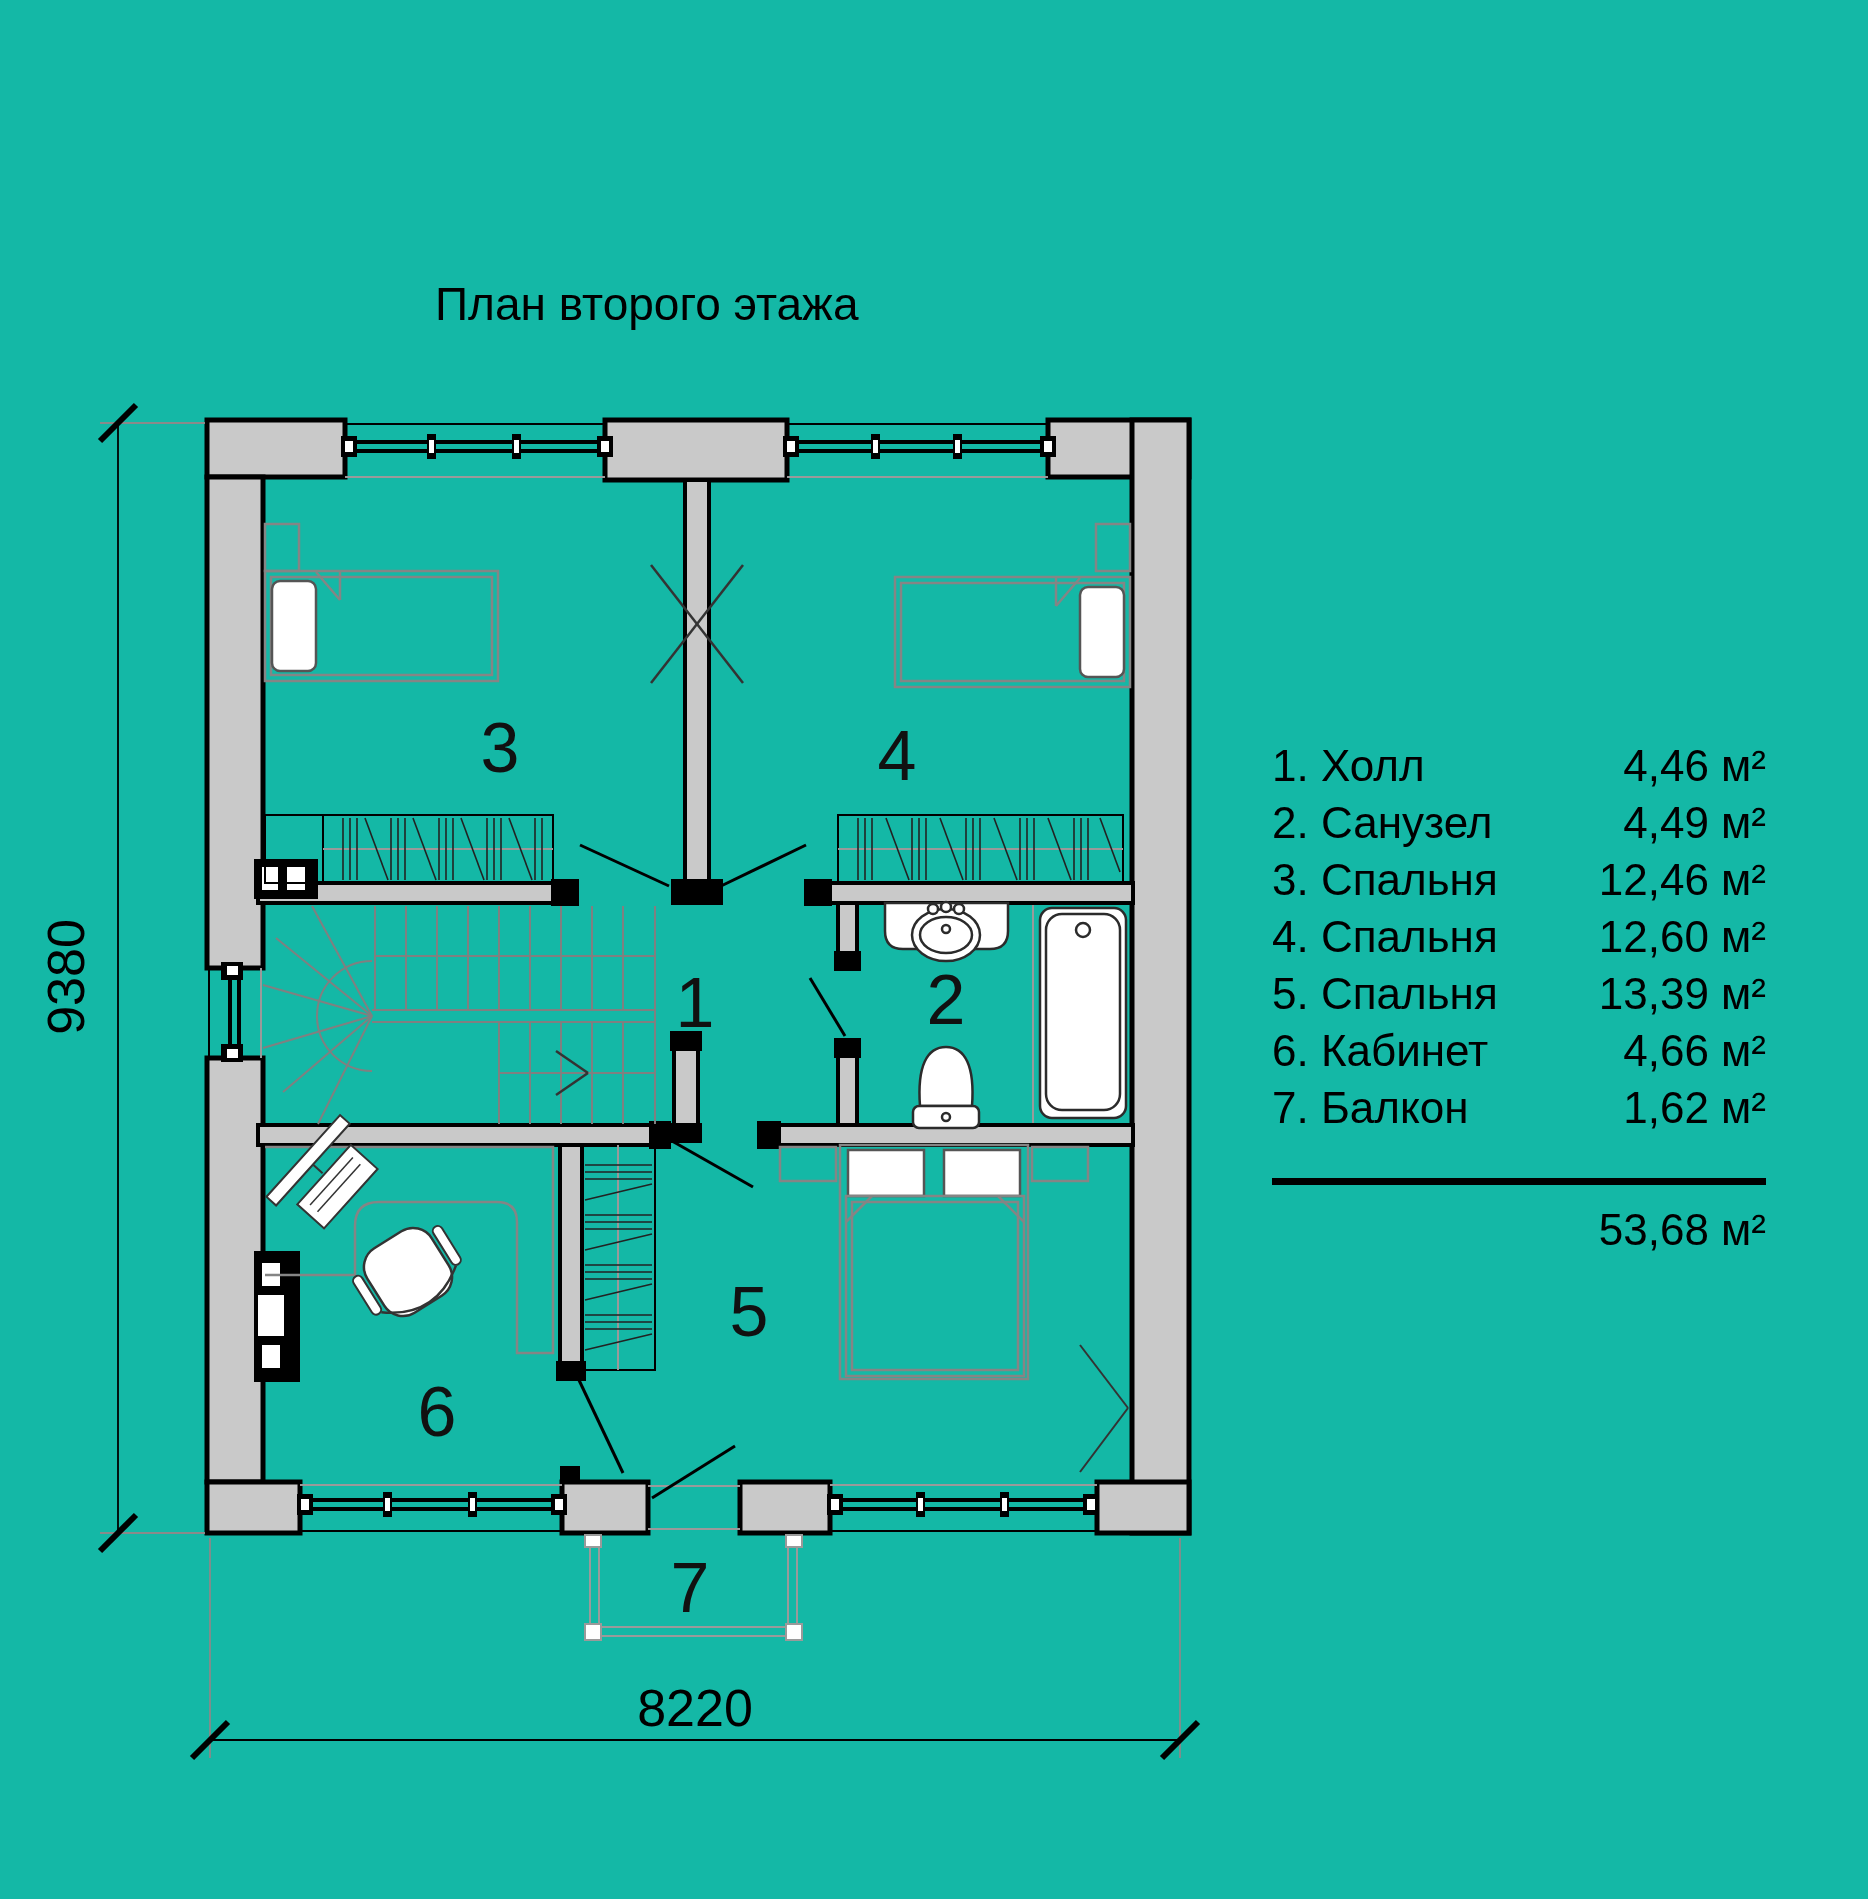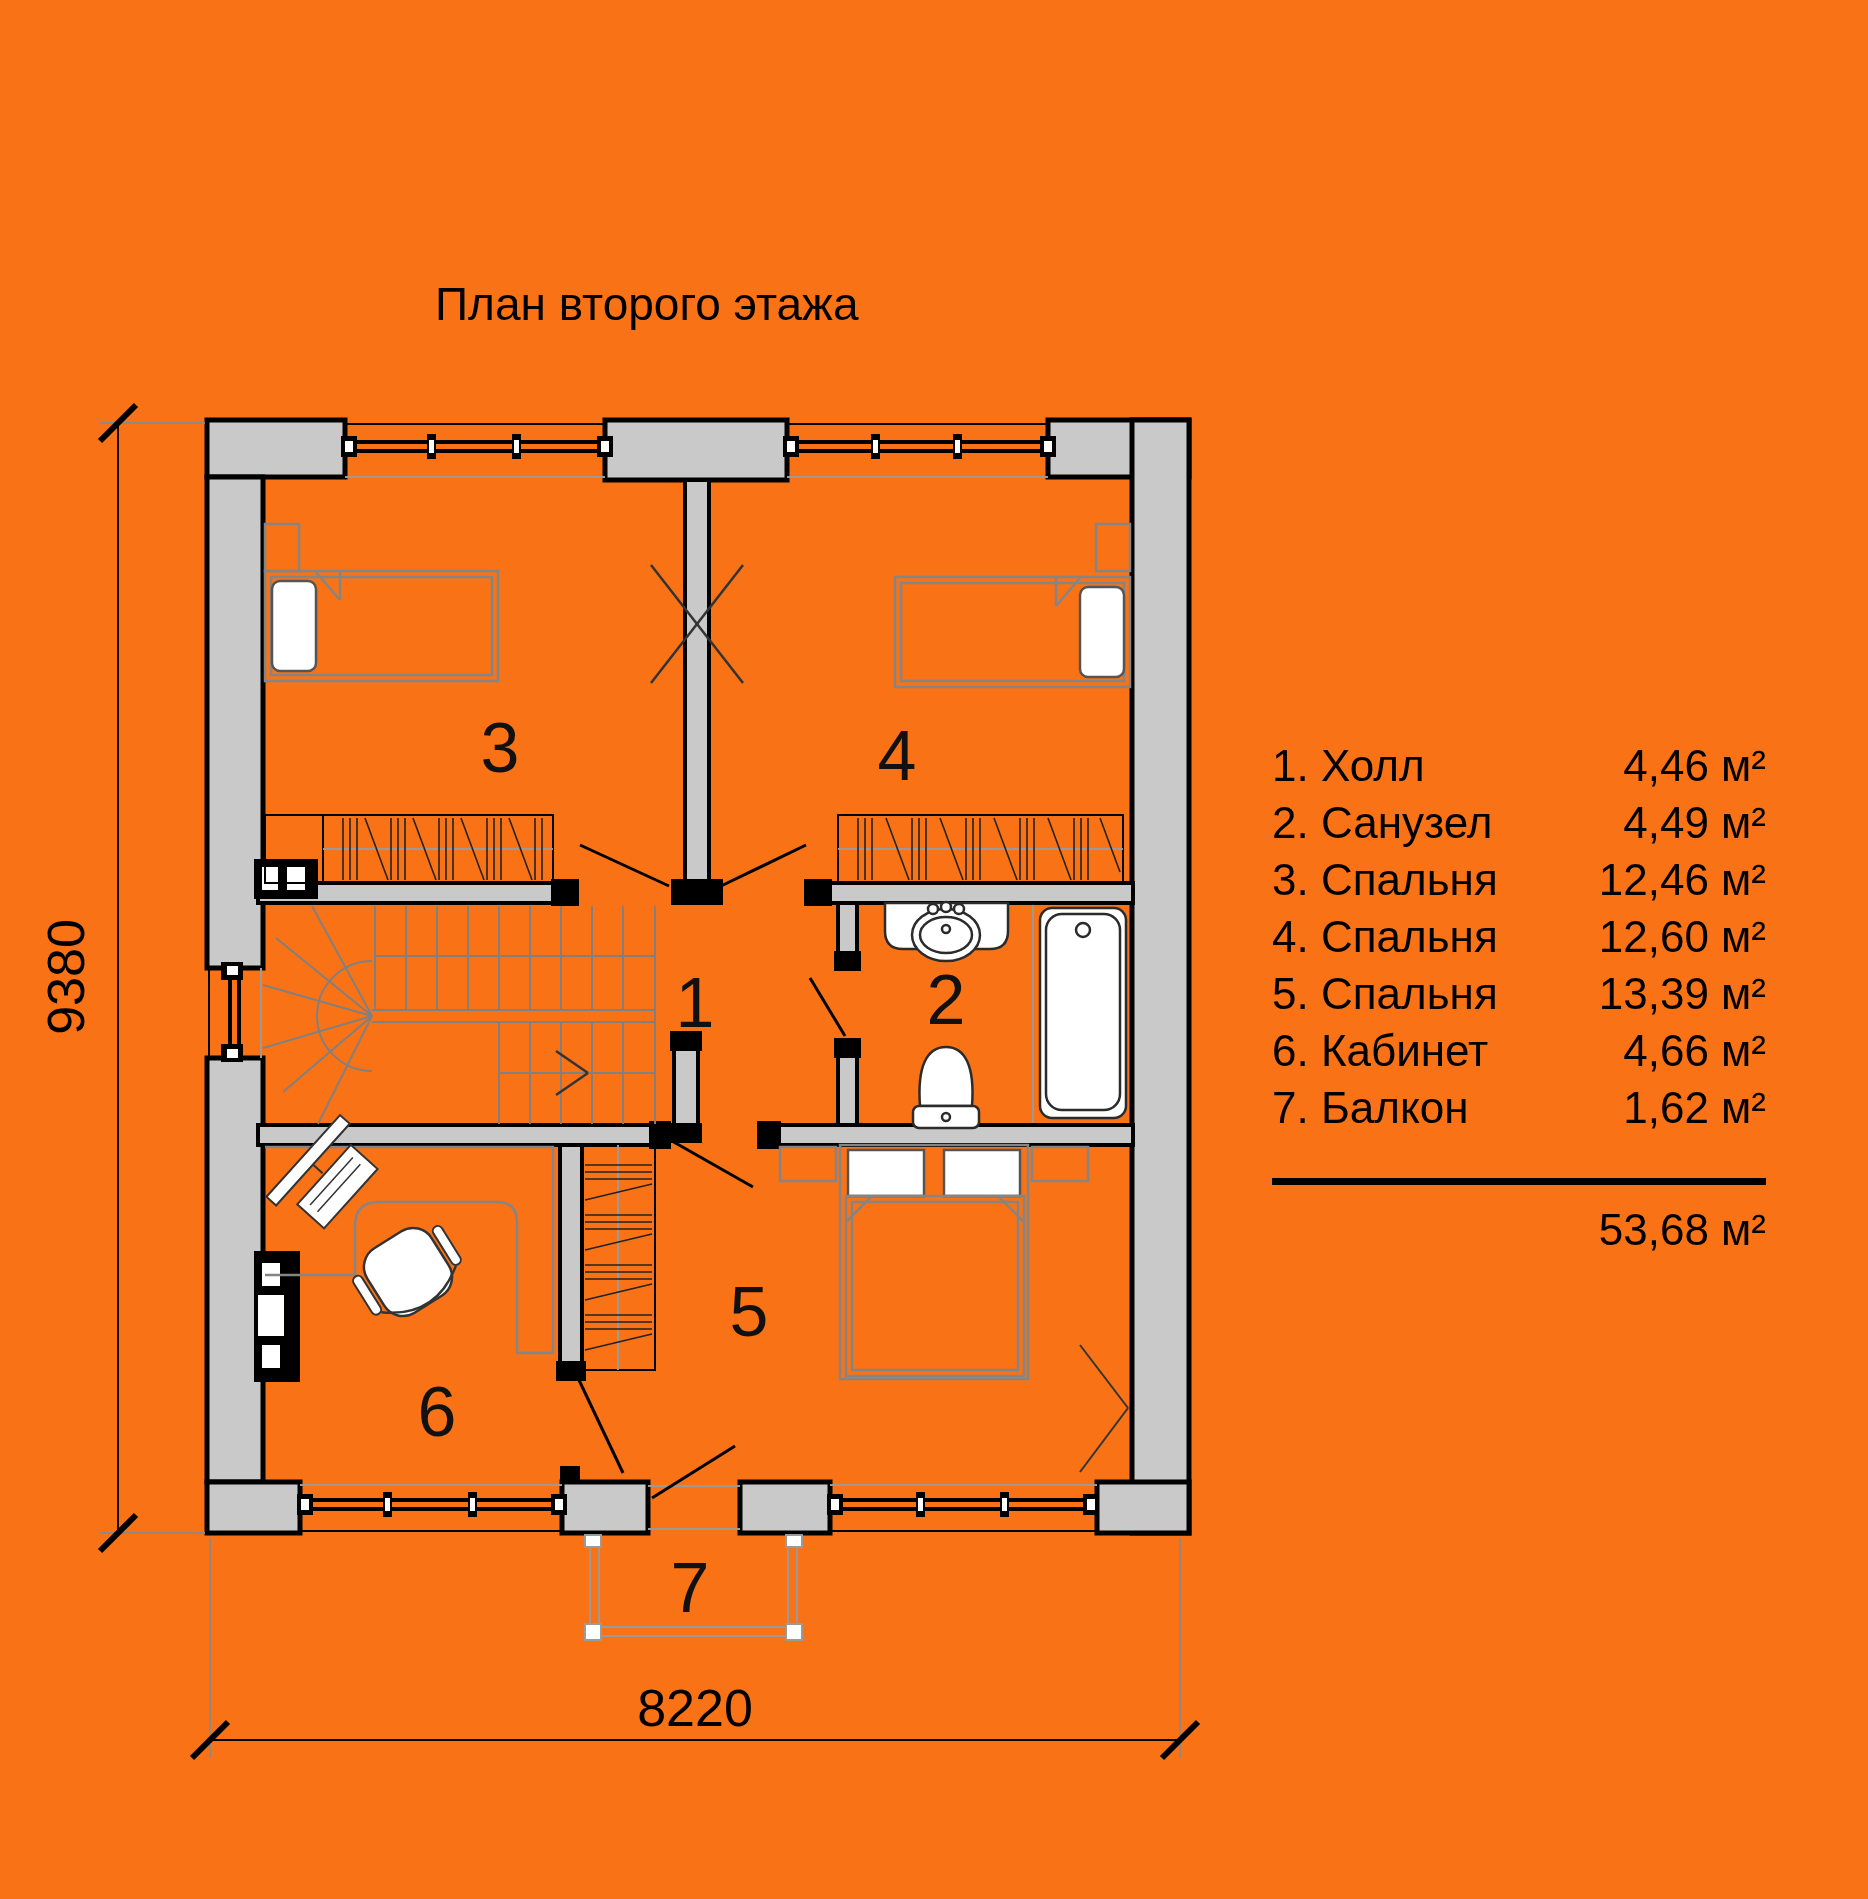--- a/index.html
+++ b/index.html
@@ -1,16 +1,16 @@
 <!DOCTYPE html>
 <html><head>
 <meta charset="utf-8">
 <style>
   html,body{margin:0;padding:0;background:#ffffff;}
-  .stage{position:relative;width:1868px;height:1899px;background:#f97316;overflow:hidden;
+  .stage{position:relative;width:1868px;height:1899px;background:#14b8a6;overflow:hidden;
          font-family:"Liberation Sans", sans-serif;}
   svg{position:absolute;left:0;top:0;}
   svg text{font-family:"Liberation Sans", sans-serif;fill:#000;}
   .title-text{font-size:46px;}
   .legend-label{font-size:44px;}
   .legend-area{font-size:44px;text-anchor:end;}
   .legend-total{font-size:44px;text-anchor:end;}
   .room-num{font-size:70px;text-anchor:middle;fill:#111;}
   .dim-text{font-size:52px;text-anchor:middle;}
   .wall{fill:#c9c9c9;stroke:#000;stroke-width:5;}

